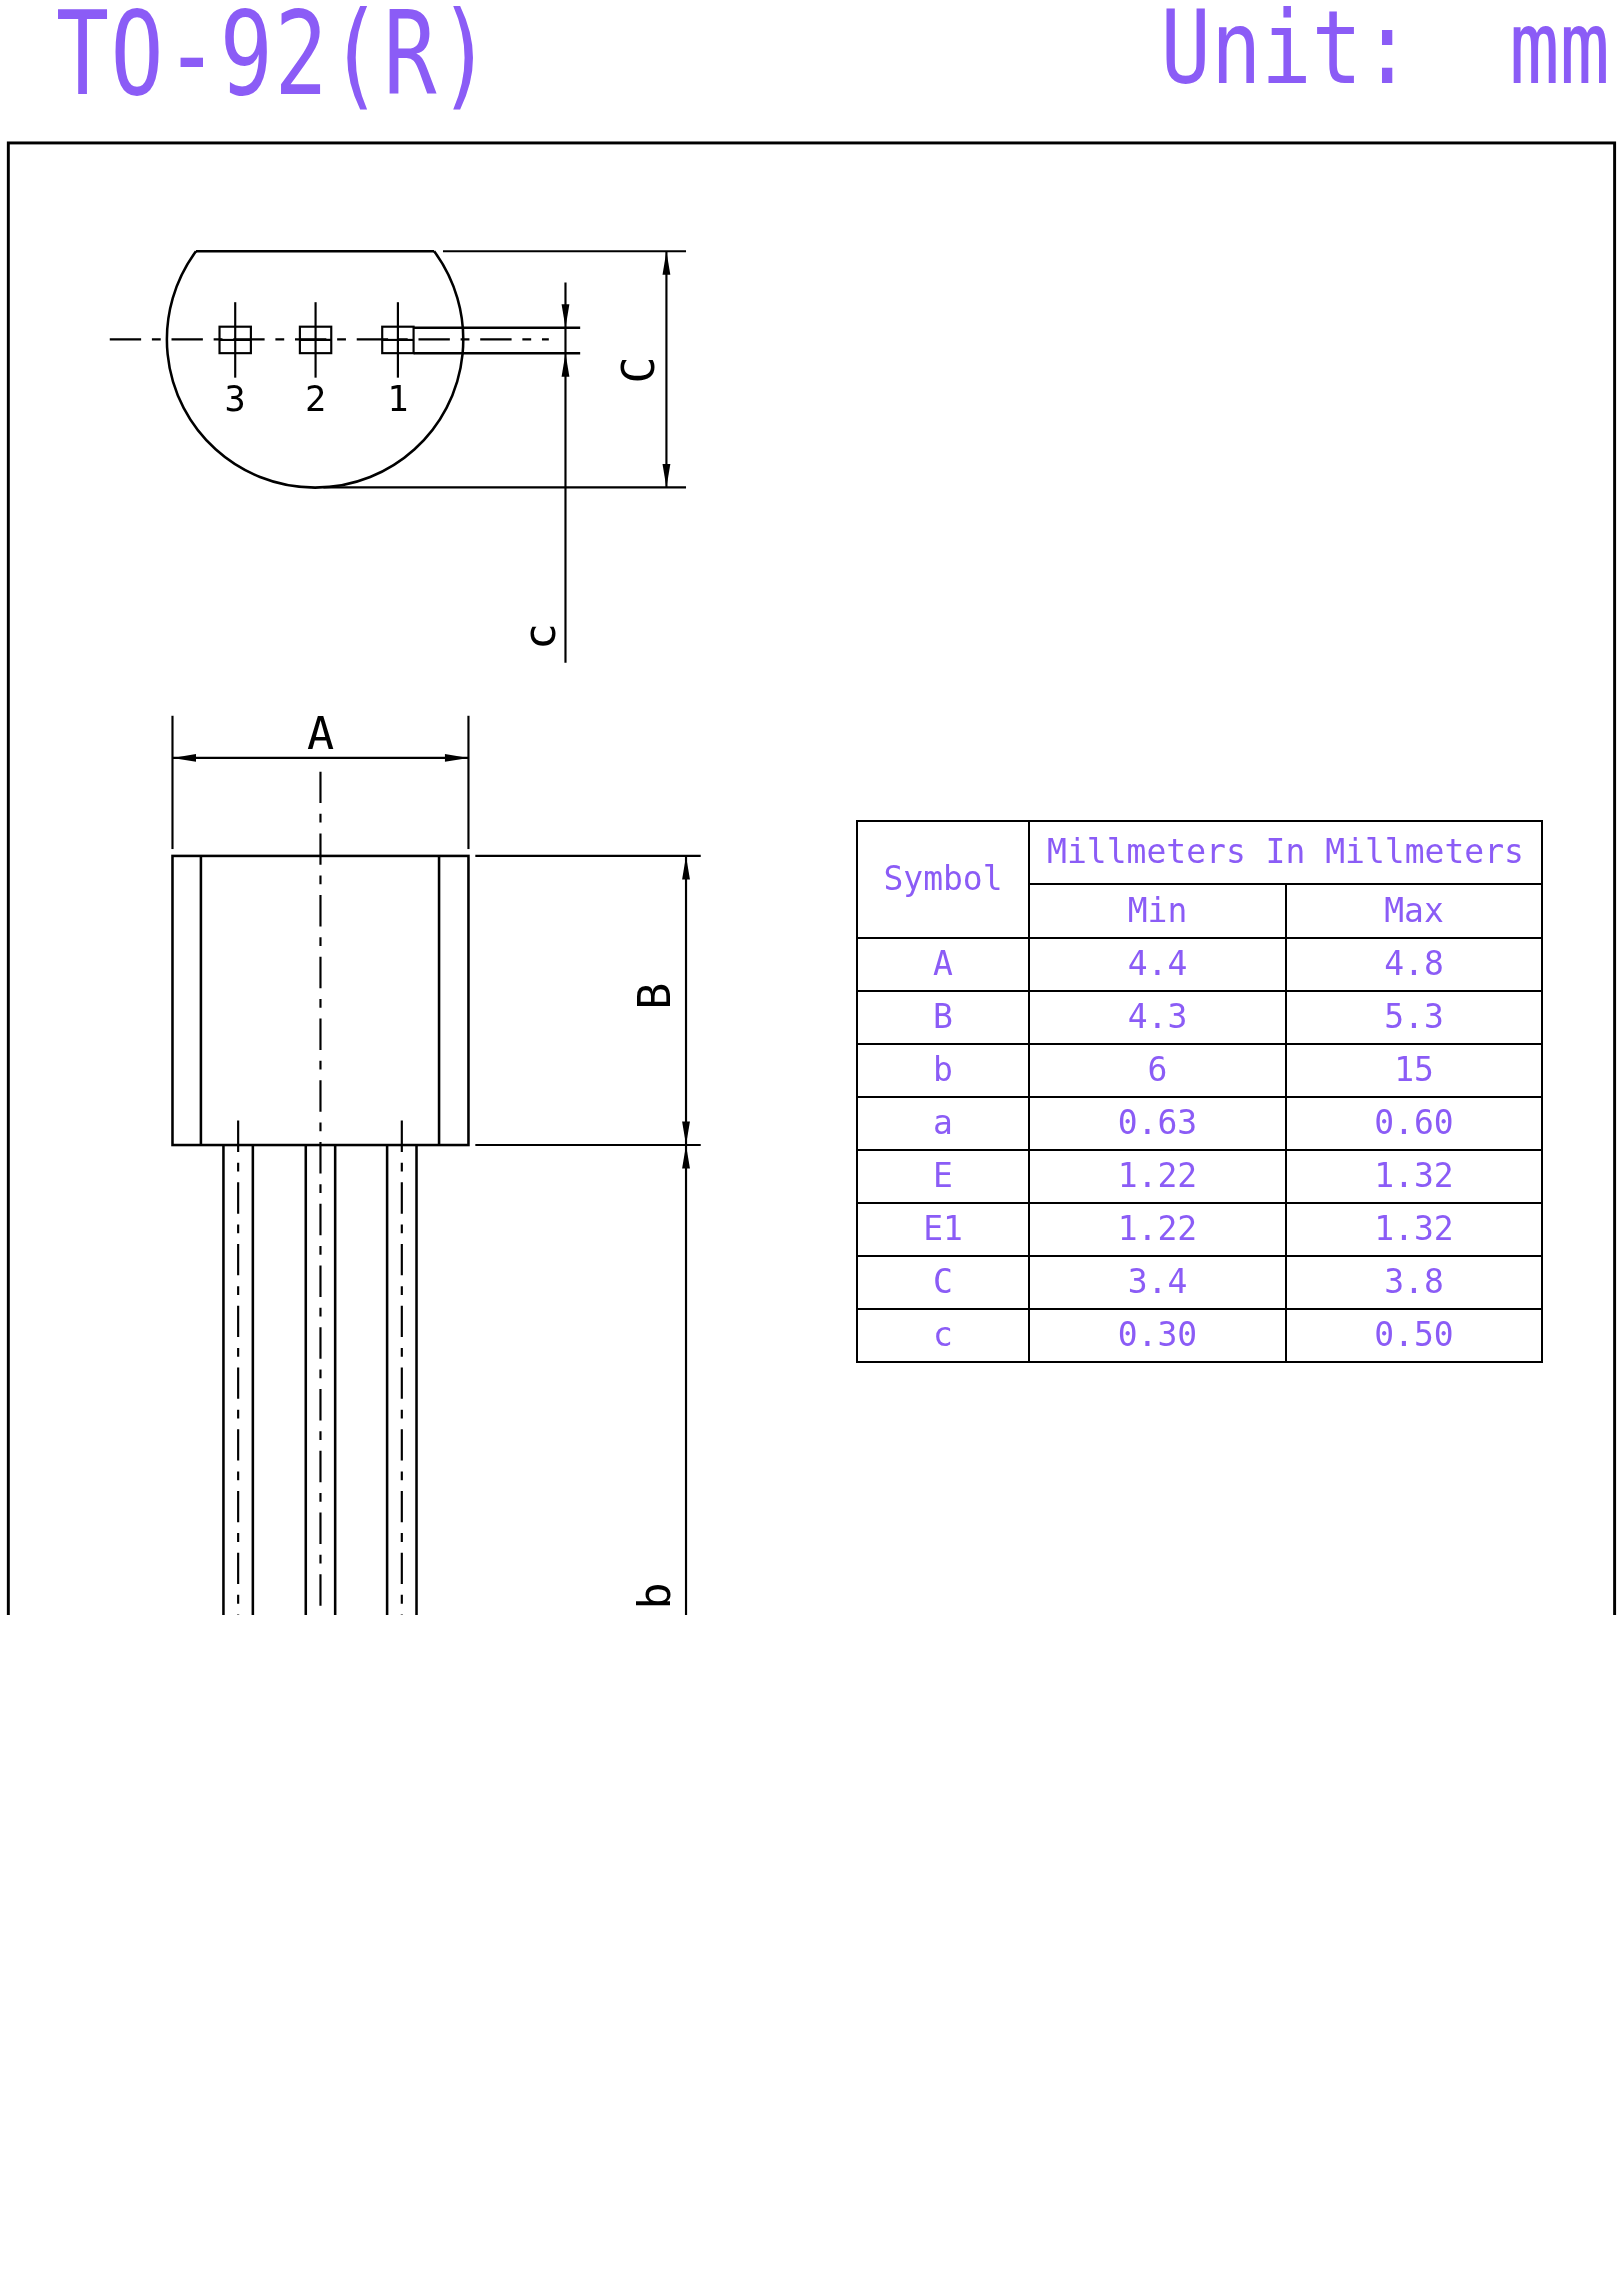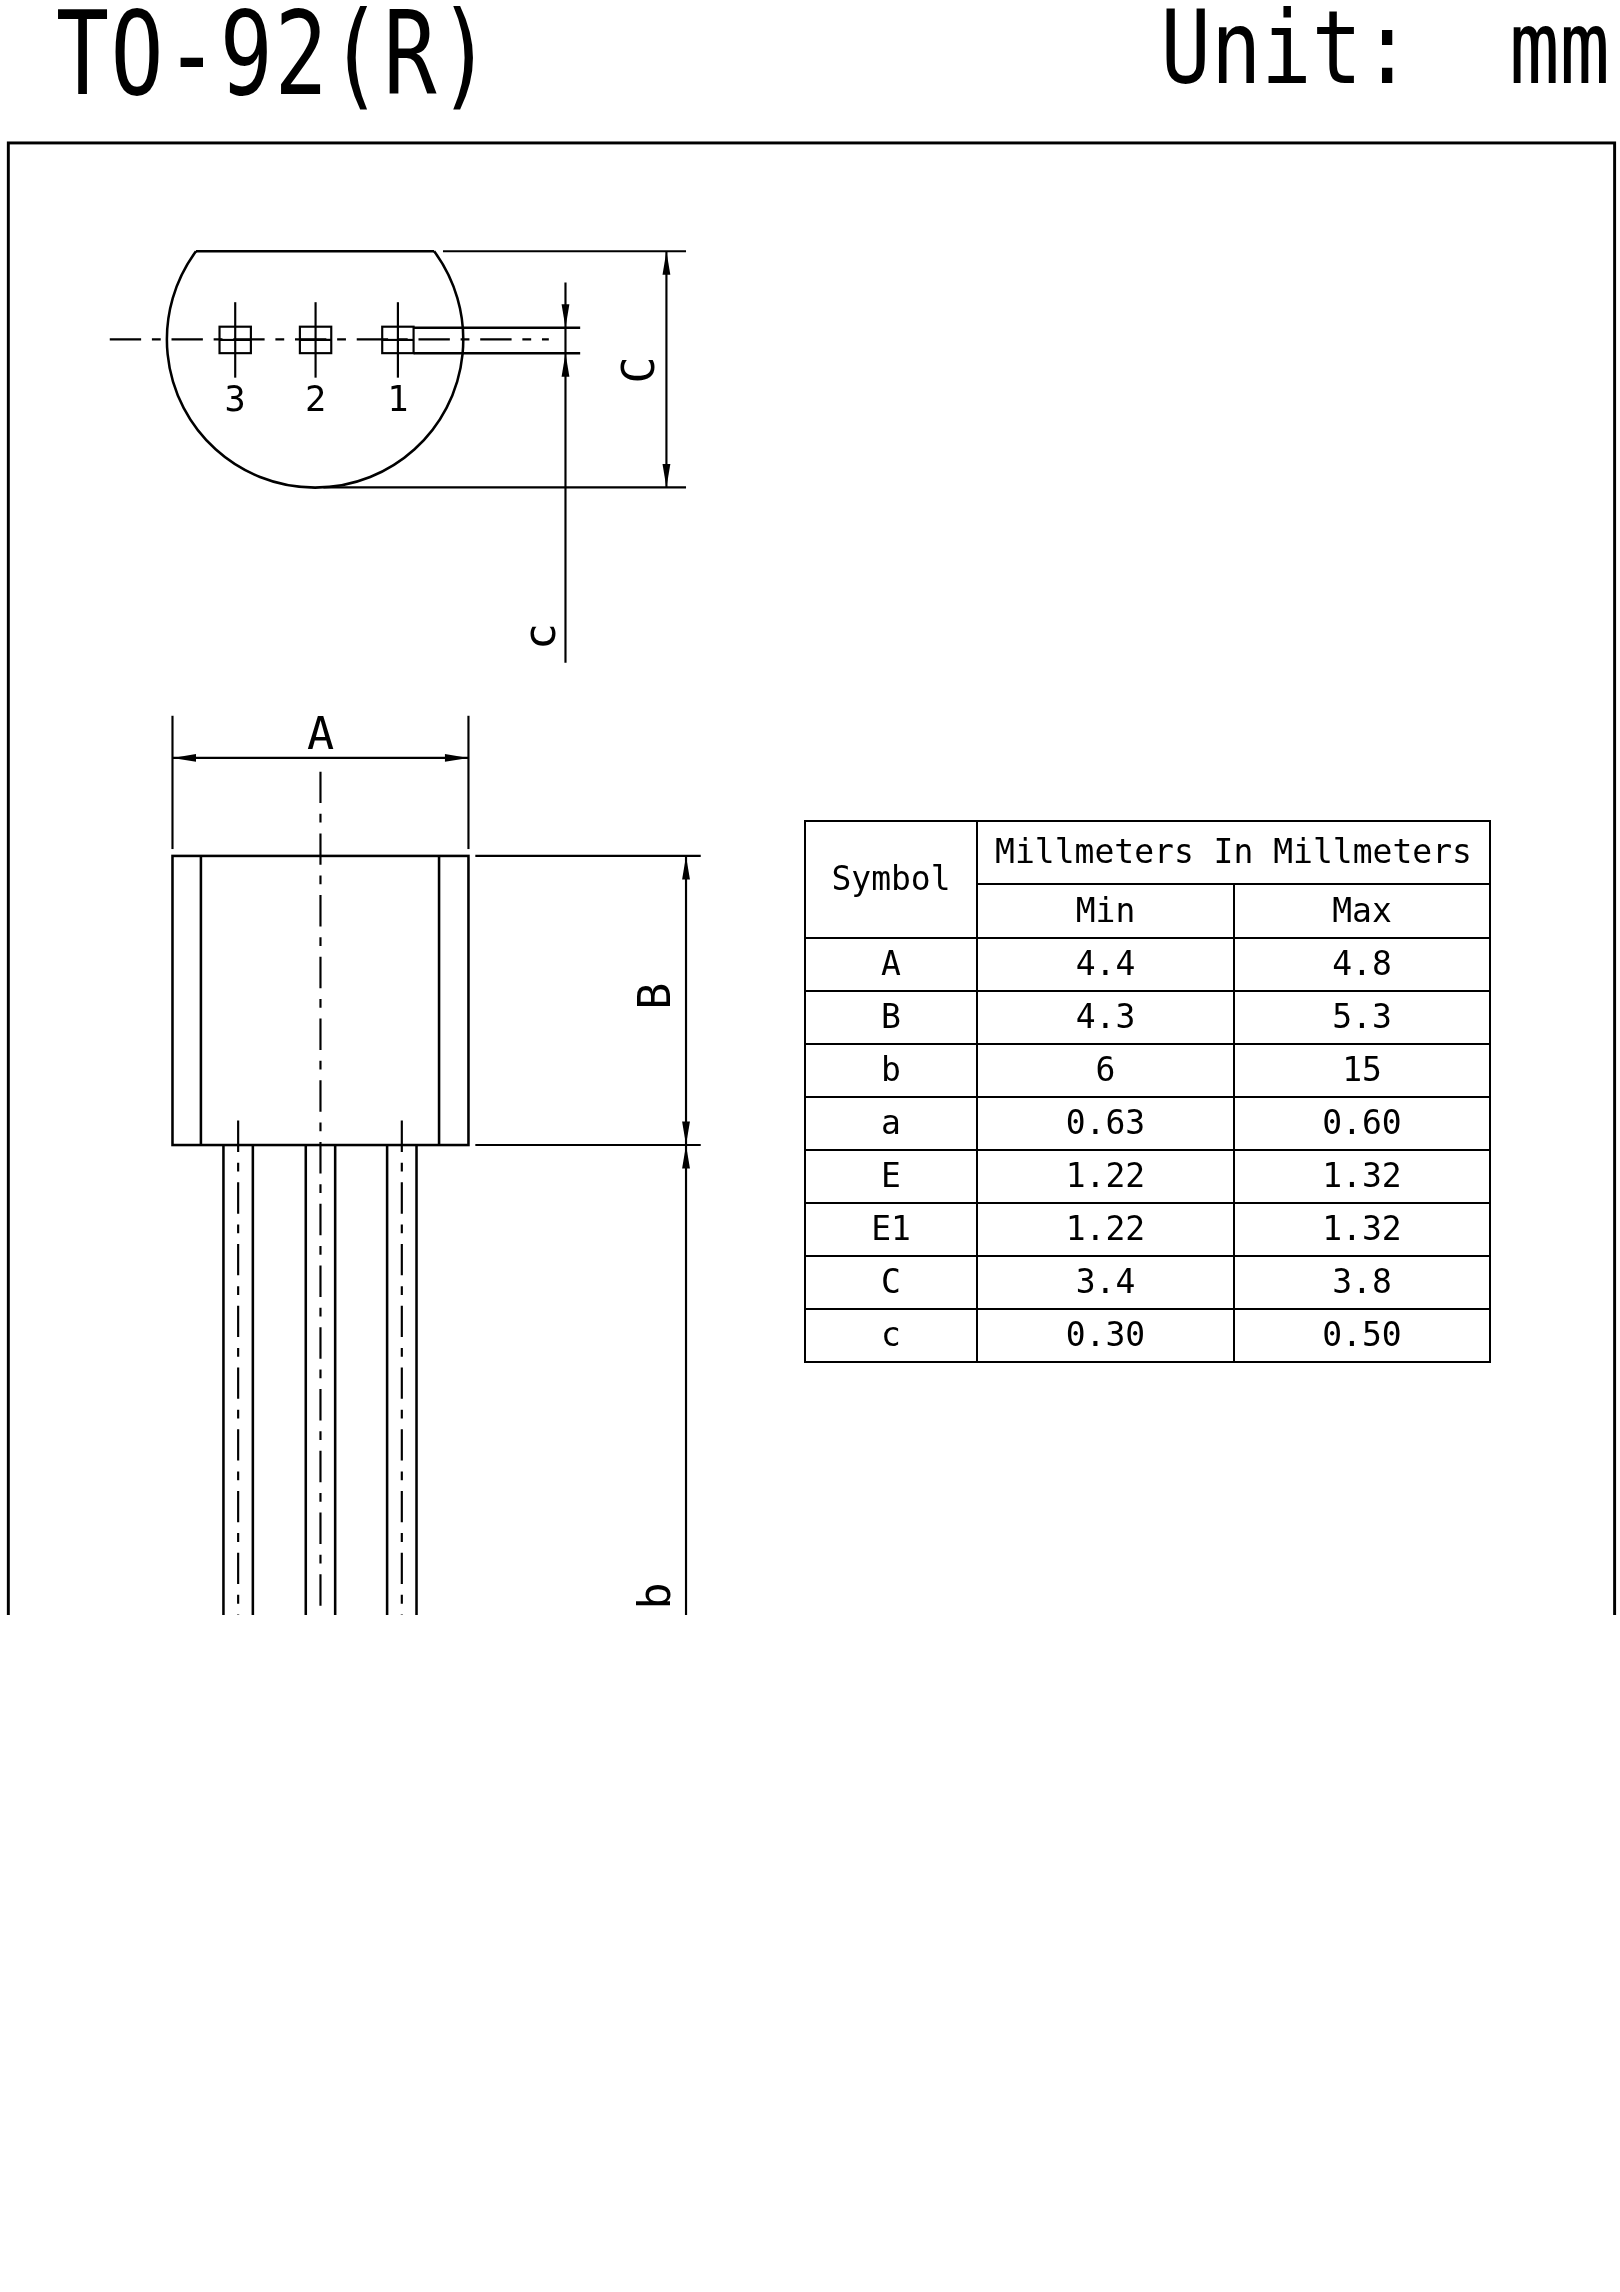--- a/index.html
+++ b/index.html
@@ -1,38 +1,38 @@
 <!DOCTYPE html>
 <html><head>
 <meta charset="utf-8">
 <style>
   html,body{margin:0;padding:0;background:#ffffff;}
   .page{
     position:relative;width:1620px;height:1615px;background:#ffffff;
-    font-family:"DejaVu Sans Mono","Liberation Mono",monospace;color:#000000;overflow:hidden;
+    font-family:"DejaVu Sans Mono","Liberation Mono",monospace;color:#8b5cf6;overflow:hidden;
   }
   .title{
     position:absolute;left:56px;top:-13.7px;font-size:116px;font-weight:400;
     letter-spacing:2px;white-space:nowrap;transform:scaleX(0.76);transform-origin:left top;
   }
   .unit{
     position:absolute;right:9.8px;top:-11.8px;font-size:102px;font-weight:400;
     display:flex;gap:118px;white-space:nowrap;transform:scaleX(0.82);transform-origin:right top;
   }
   svg.drawing{position:absolute;left:0;top:0;}
   svg.drawing line, svg.drawing path, svg.drawing rect{stroke:#000;fill:none;}
   .ln{stroke-width:2.6px;}
   .thin{stroke-width:2.2px;}
   .dash{stroke-width:2.2px;stroke-dasharray:32 11 9 11;}
   .arrow{fill:#000;stroke:none;}
   svg.drawing text{fill:#000;stroke:none;font-family:"DejaVu Sans Mono","Liberation Mono",monospace;}
   .dimtxt{font-size:46px;}
   .pintxt{font-size:36px;}
   .dims-table{
-    position:absolute;left:804px;top:820px;border-collapse:collapse;table-layout:fixed;
+    position:absolute;left:856px;top:820px;border-collapse:collapse;table-layout:fixed;
     border:2.9px solid #000;
   }
   .dims-table td{
     border:2.5px solid #000;text-align:center;vertical-align:middle;
     font-size:33px;padding:0;line-height:1.1;
   }
   .c-sym{width:172px;}.c-min{width:257px;}.c-max{width:256px;}
   .r-h1{height:63px;}.r-h2{height:54px;margin-top:28px;}.r-d{height:53px;}
 </style>
 </head>

